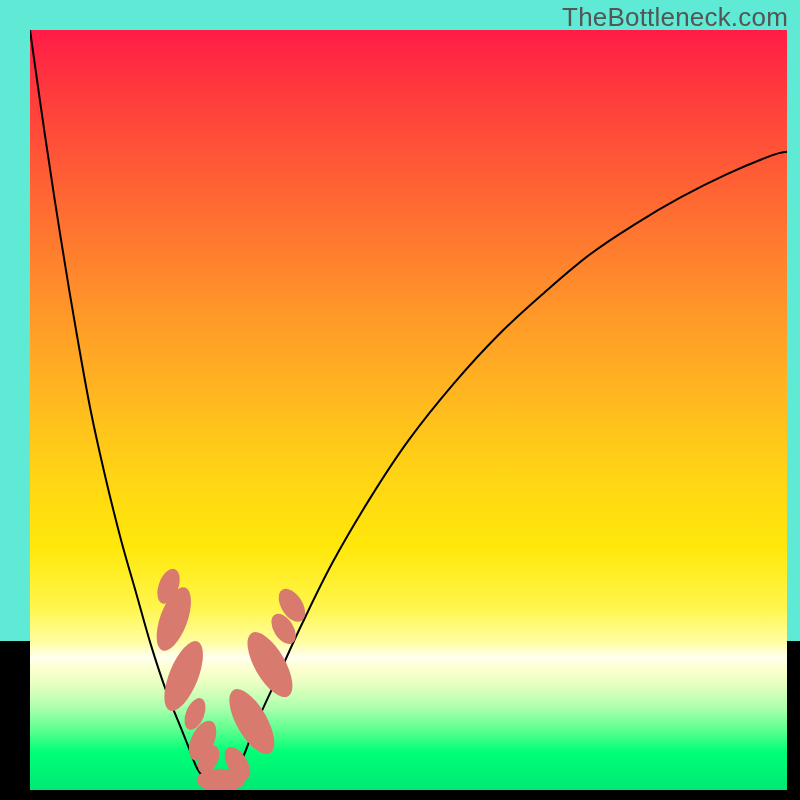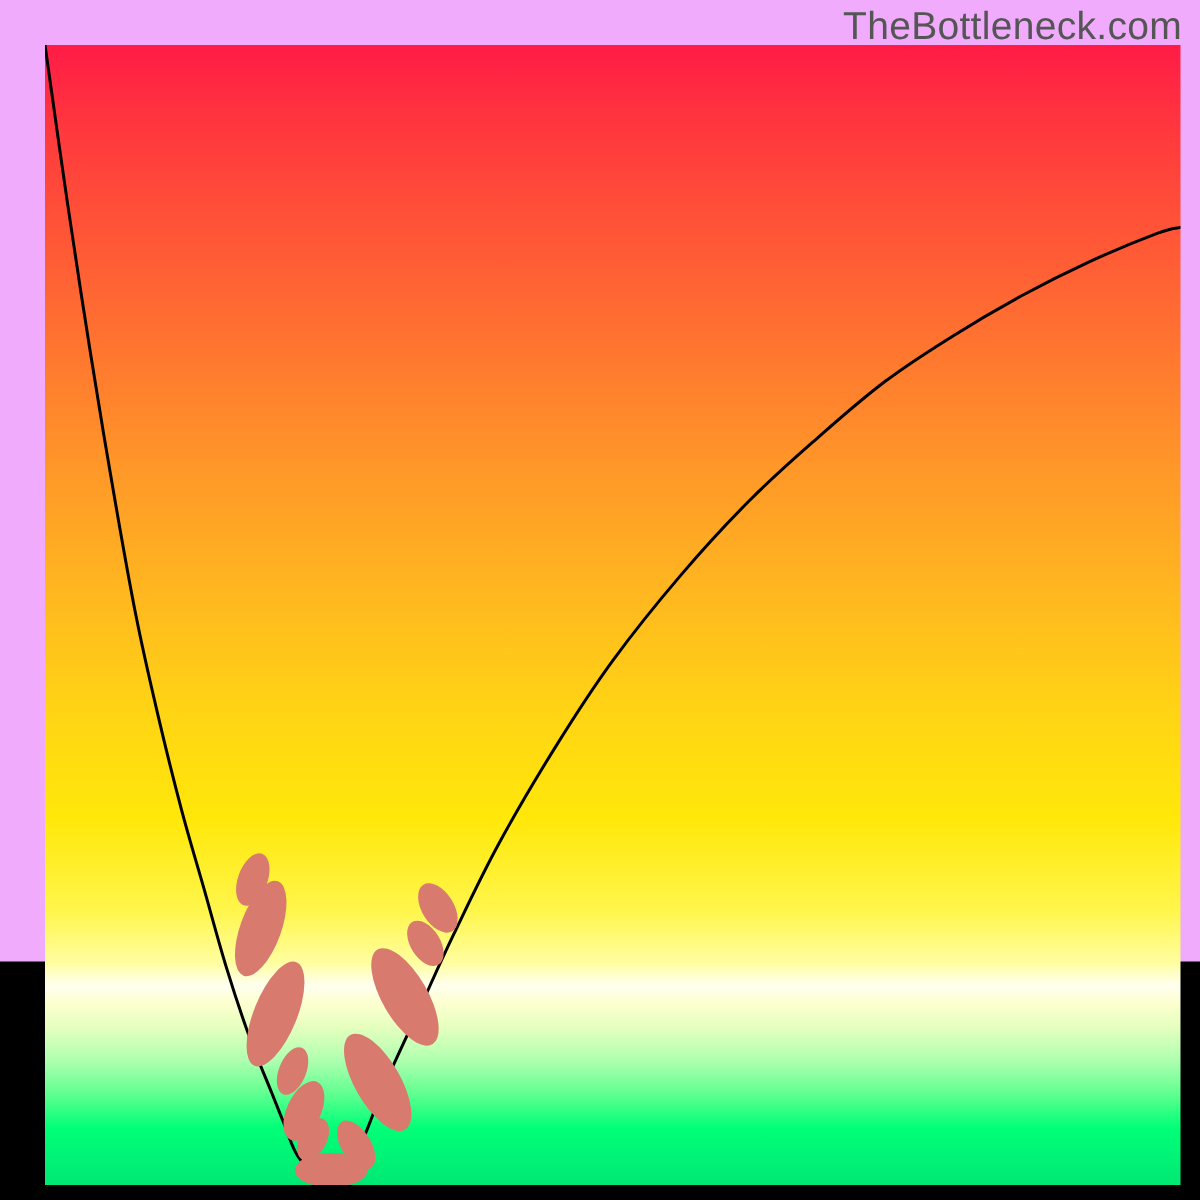--- a/index.html
+++ b/index.html
@@ -8,21 +8,21 @@
     width: 800px;
     height: 800px;
     overflow: hidden;
     background: #000;
     font-family: Arial, Helvetica, sans-serif;
   }
   .frame {
     position: relative;
     width: 800px;
     height: 641px;
-    background: #f0abfc;
+    background: #5eead4;
   }
   .plot-area {
     position: absolute;
     left: 30px;
     top: 30px;
     width: 757px;
     height: 760px;
     
     background: linear-gradient(
       to bottom,

